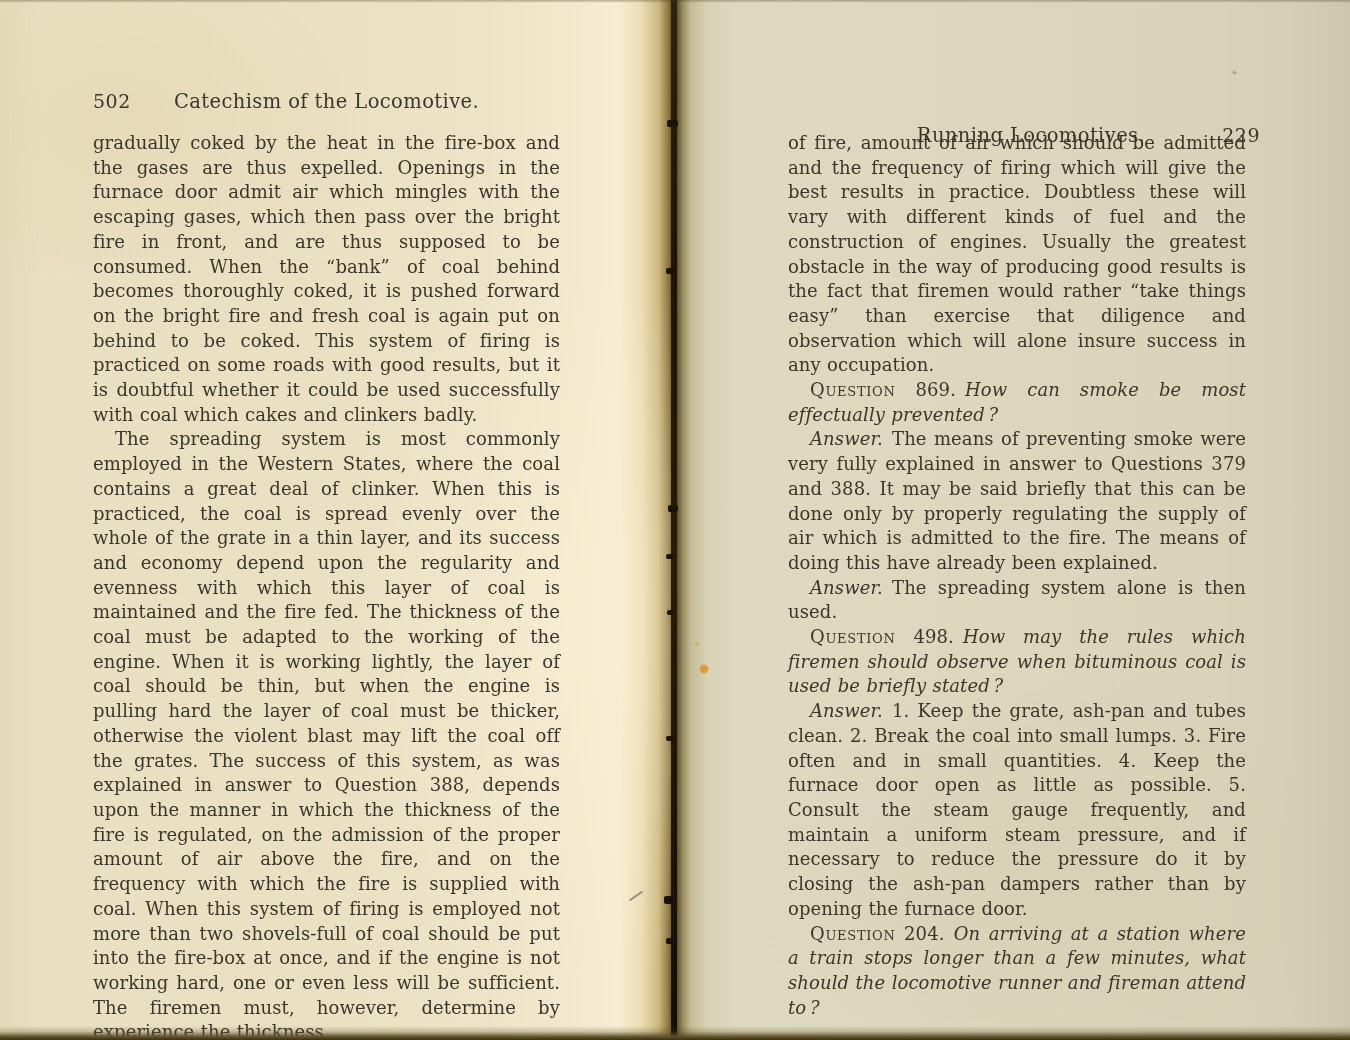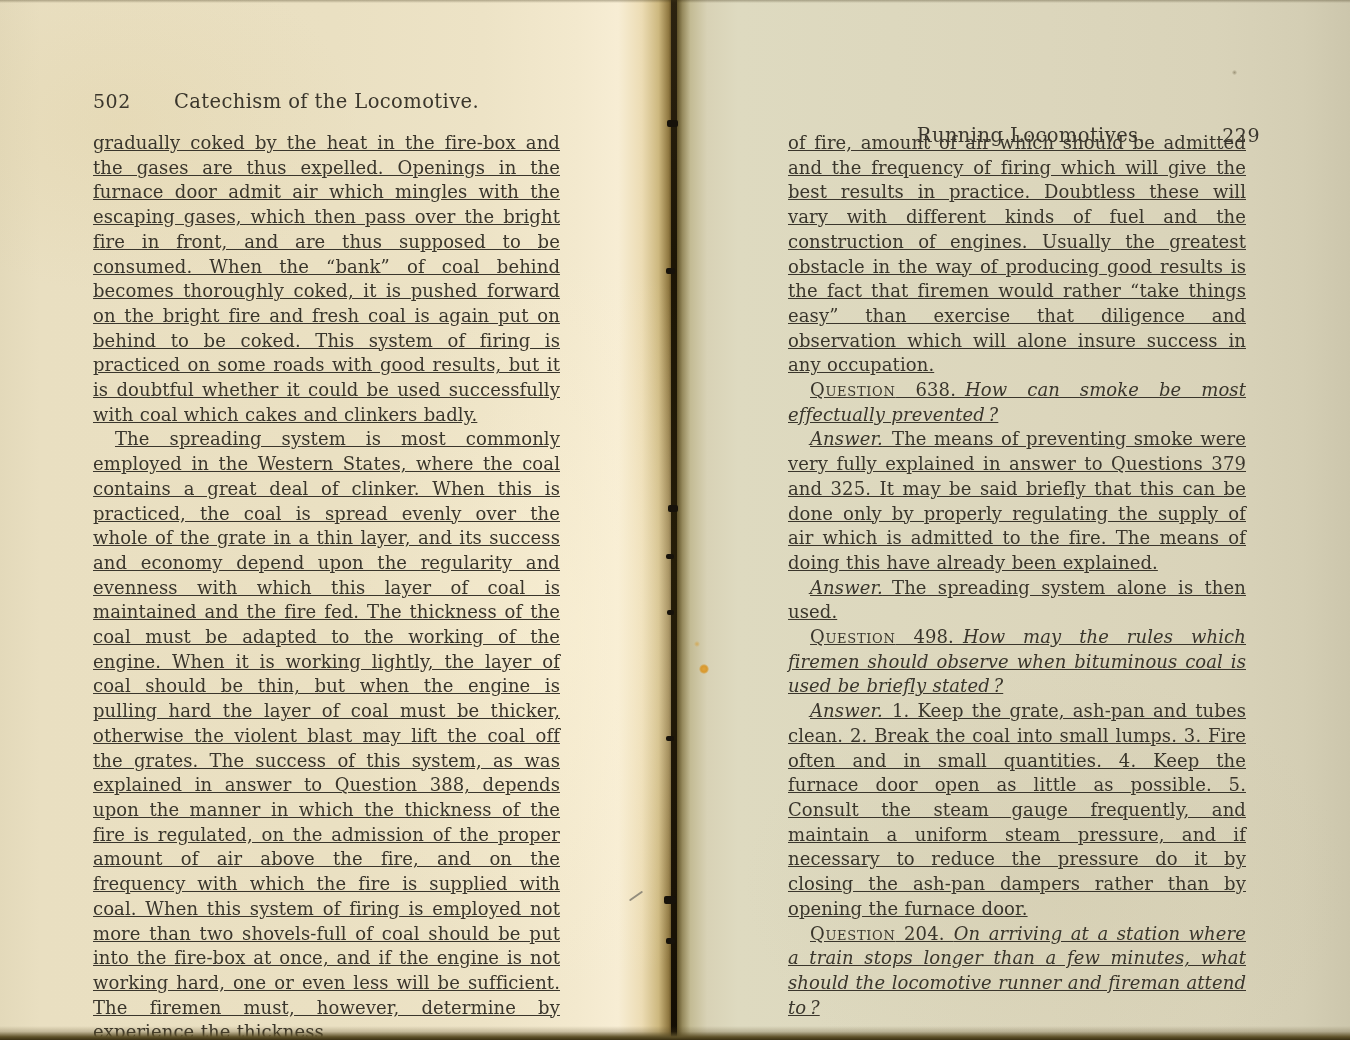--- a/index.html
+++ b/index.html
@@ -86,21 +86,21 @@
     position: absolute;
     top: 131px;
     font-size: 18px;
     line-height: 24.7px;
     text-align: justify;
     letter-spacing: 0.1px;
     word-spacing: 0.5px;
   }
   .page-left .body-text  { left: 93px;  width: 467px; }
   .page-right .body-text { left: 111px; width: 458px; }
-  .para { margin: 0; text-indent: 0; text-decoration: underline; }
+  .para { margin: 0; text-indent: 0; }
   .para.indent { text-indent: 22px; }
   .r-n { font-style: normal; }
   .r-i { font-style: italic; }
   .r-sc { font-variant: small-caps; letter-spacing: 0.7px; }
 
   .bottom-edge {
     position: absolute;
     left: 0;
     right: 0;
     bottom: 0;
@@ -159,22 +159,22 @@
       </div>
   </div>
 
   <div class="page page-right">
     <div class="header">
       <span class="running-title">Running Locomotives.</span>
       <span class="pagenum">229</span>
     </div>
     <div class="body-text">
         <p class="para"><span class="r-n">of fire, amount of air which should be admitted and the frequency of firing which will give the best results in practice. Doubtless these will vary with different kinds of fuel and the construction of engines. Usually the greatest obstacle in the way of producing good results is the fact that firemen would rather “take things easy” than exercise that diligence and observation which will alone insure success in any occupation.</span></p>
-        <p class="para indent"><span class="r-sc">Question</span><span class="r-n"> 638. </span><span class="r-i">How can smoke be most effectually prevented ?</span></p>
-        <p class="para indent"><span class="r-i">Answer.</span><span class="r-n"> The means of preventing smoke were very fully explained in answer to Questions 379 and 325. It may be said briefly that this can be done only by properly regulating the supply of air which is admitted to the fire. The means of doing this have already been explained.</span></p>
+        <p class="para indent"><span class="r-sc">Question</span><span class="r-n"> 869. </span><span class="r-i">How can smoke be most effectually prevented ?</span></p>
+        <p class="para indent"><span class="r-i">Answer.</span><span class="r-n"> The means of preventing smoke were very fully explained in answer to Questions 379 and 388. It may be said briefly that this can be done only by properly regulating the supply of air which is admitted to the fire. The means of doing this have already been explained.</span></p>
         <p class="para indent"><span class="r-i">Answer.</span><span class="r-n"> The spreading system alone is then used.</span></p>
         <p class="para indent"><span class="r-sc">Question</span><span class="r-n"> 498. </span><span class="r-i">How may the rules which firemen should observe when bituminous coal is used be briefly stated ?</span></p>
         <p class="para indent"><span class="r-i">Answer.</span><span class="r-n"> 1. Keep the grate, ash-pan and tubes clean. 2. Break the coal into small lumps. 3. Fire often and in small quantities. 4. Keep the furnace door open as little as possible. 5. Consult the steam gauge frequently, and maintain a uniform steam pressure, and if necessary to reduce the pressure do it by closing the ash-pan dampers rather than by opening the furnace door.</span></p>
         <p class="para indent"><span class="r-sc">Question</span><span class="r-n"> 204. </span><span class="r-i">On arriving at a station where a train stops longer than a few minutes, what should the locomotive runner and fireman attend to ?</span></p>
       </div>
   </div>
 
   <div class="gutter-line"></div>
   <div class="stitch st1"></div>
   <div class="stitch st2"></div>

